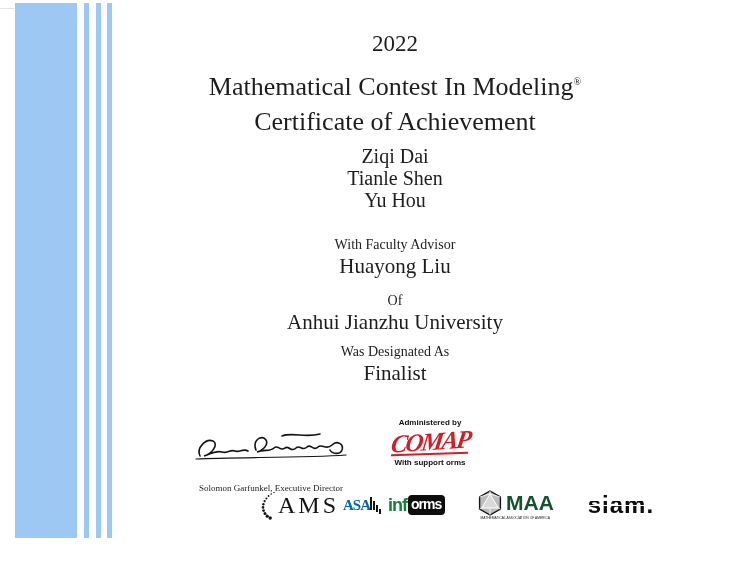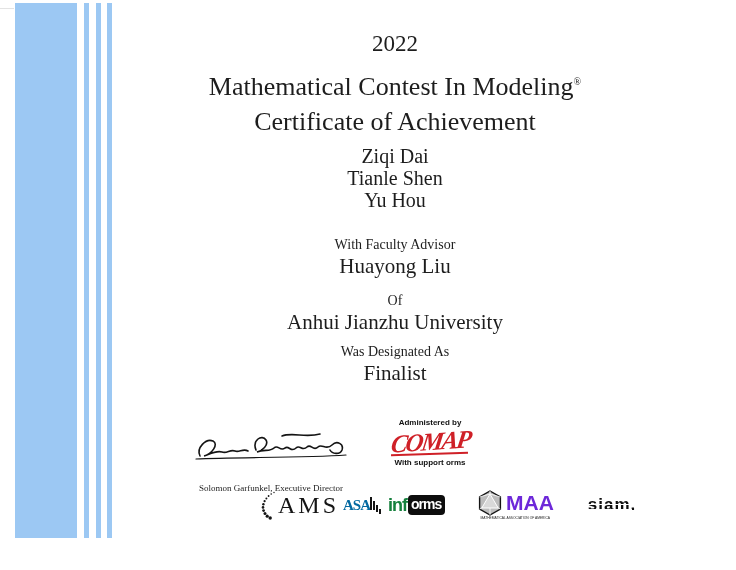--- a/index.html
+++ b/index.html
@@ -57,25 +57,25 @@
   .ams-text{font-family:"Liberation Serif",serif;font-size:24px;letter-spacing:3px;color:#141414;margin-left:1px;}
   .asa{margin-right:7px;}
   .asa-text{font-family:"Liberation Serif",serif;font-weight:700;font-size:15px;letter-spacing:-1px;color:#0369a1;text-align:right;}
   .informs{margin-right:7px;font-family:"Liberation Sans","DejaVu Sans",sans-serif;font-weight:800;}
   .informs-pre{font-size:18px;color:#15803d;letter-spacing:-1px;}
   .informs-box{font-size:14px;color:#fff;background:#0d0d0d;border-radius:4px;
     padding:1px 4px 3px 3px;margin-left:1px;letter-spacing:-1px;}
   .maa{margin-right:9px;flex-direction:column;align-items:center;}
   .maa-row{display:flex;align-items:center;}
   .maa-text{font-family:"Liberation Sans",sans-serif;font-weight:800;font-size:21px;
-    letter-spacing:0px;color:#6d28d9;margin-left:3px;}
+    letter-spacing:0px;color:#14532d;margin-left:3px;}
   .maa-caption{font-family:"Liberation Sans",sans-serif;font-size:6px;color:#222;
     transform:scale(0.55);transform-origin:center top;white-space:nowrap;line-height:4px;margin-top:1px;}
   .siam{position:relative;font-family:"Liberation Sans","DejaVu Sans",sans-serif;
-    font-weight:900;font-size:17px;letter-spacing:1px;color:#0d0d0d;}
+    font-weight:900;font-size:24px;letter-spacing:1px;color:#0d0d0d;}
   .siam::after{content:"";position:absolute;left:0;right:4px;top:0;bottom:0;
     background:linear-gradient(to bottom,
       transparent 0 9px,#ffffff 9px 10.5px,
       transparent 10.5px 14px,#ffffff 14px 15.5px,transparent 15.5px);}
 </style>
 </head>
 <body>
 
 <div class="page">
 

